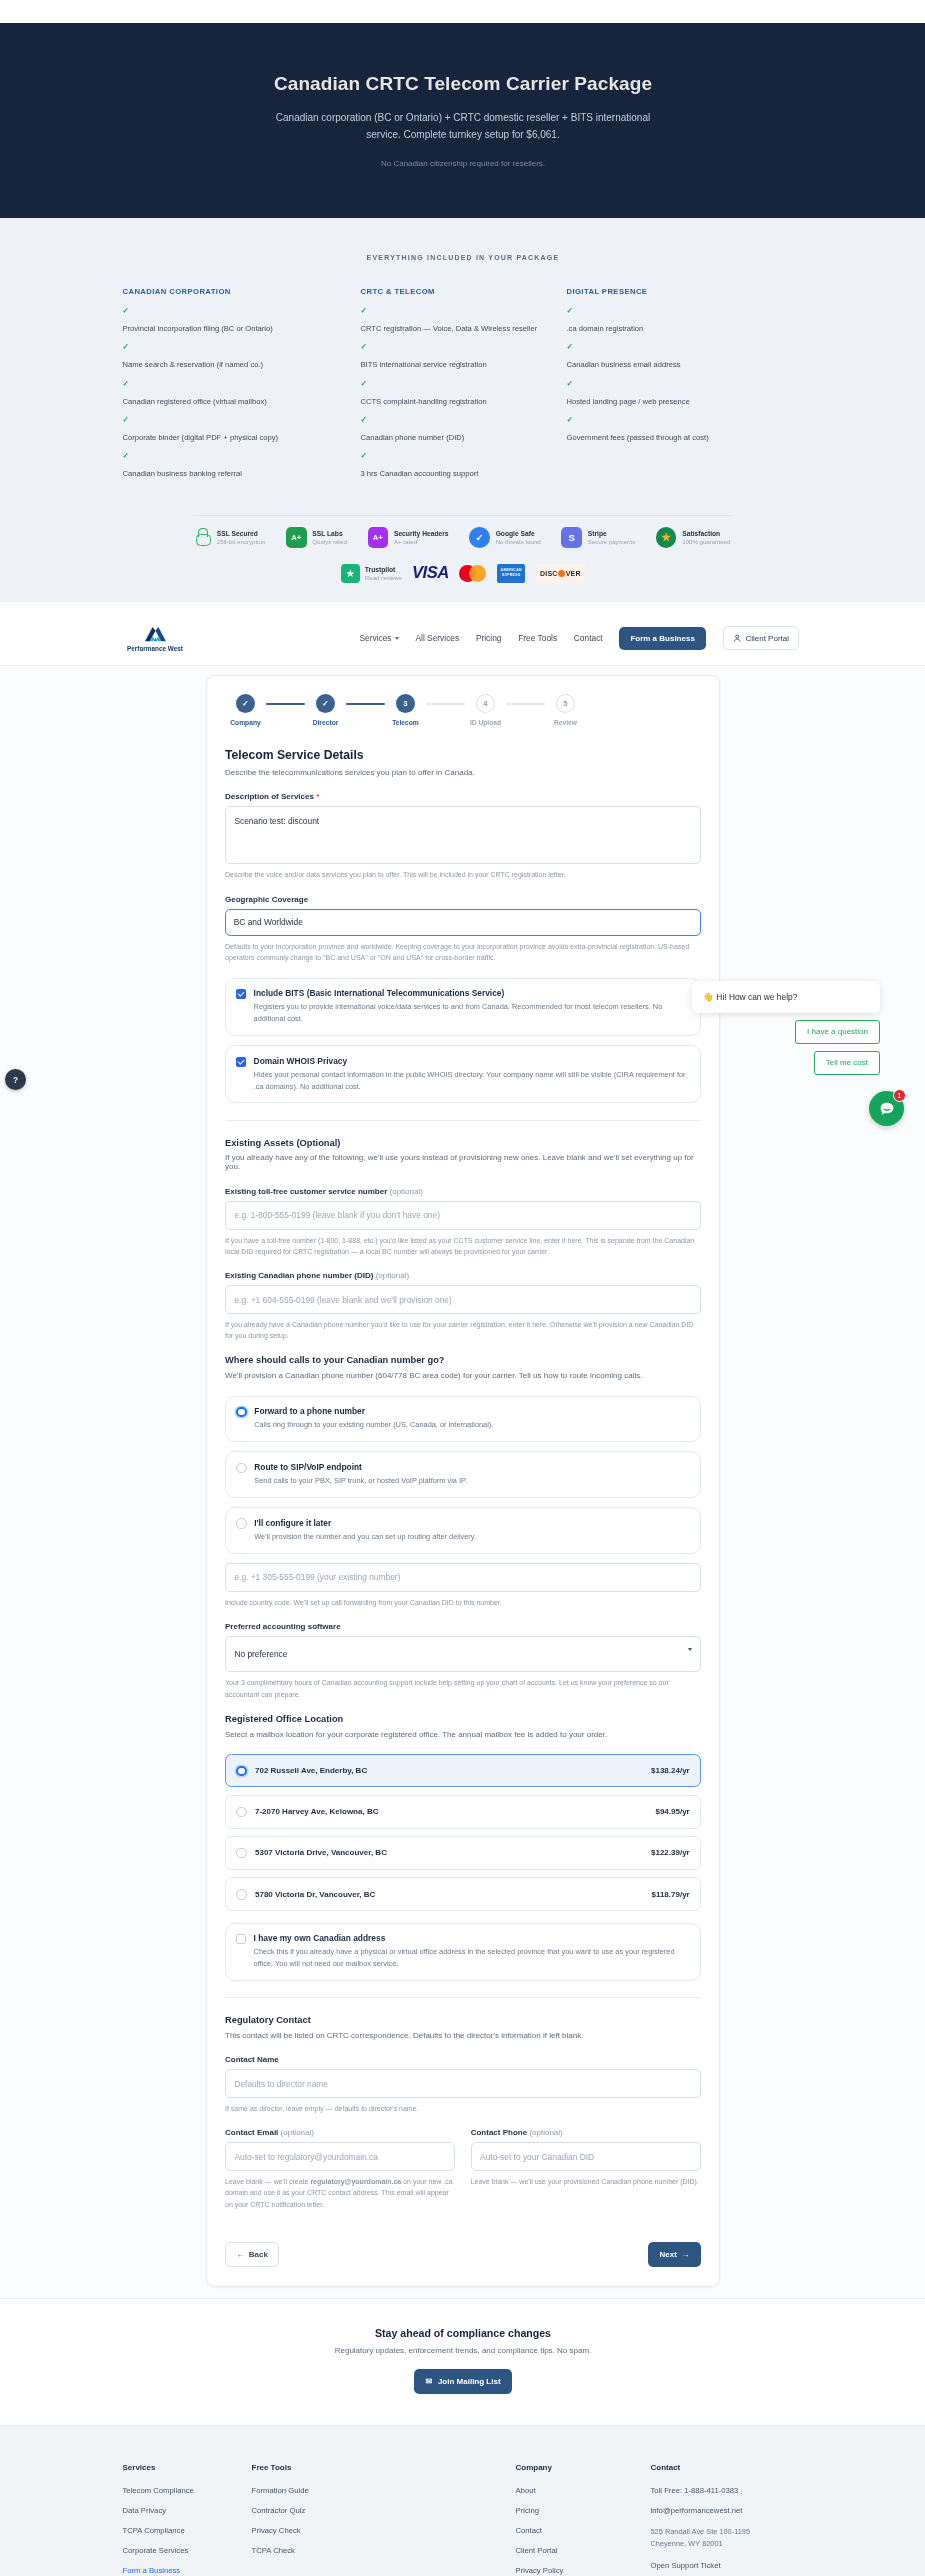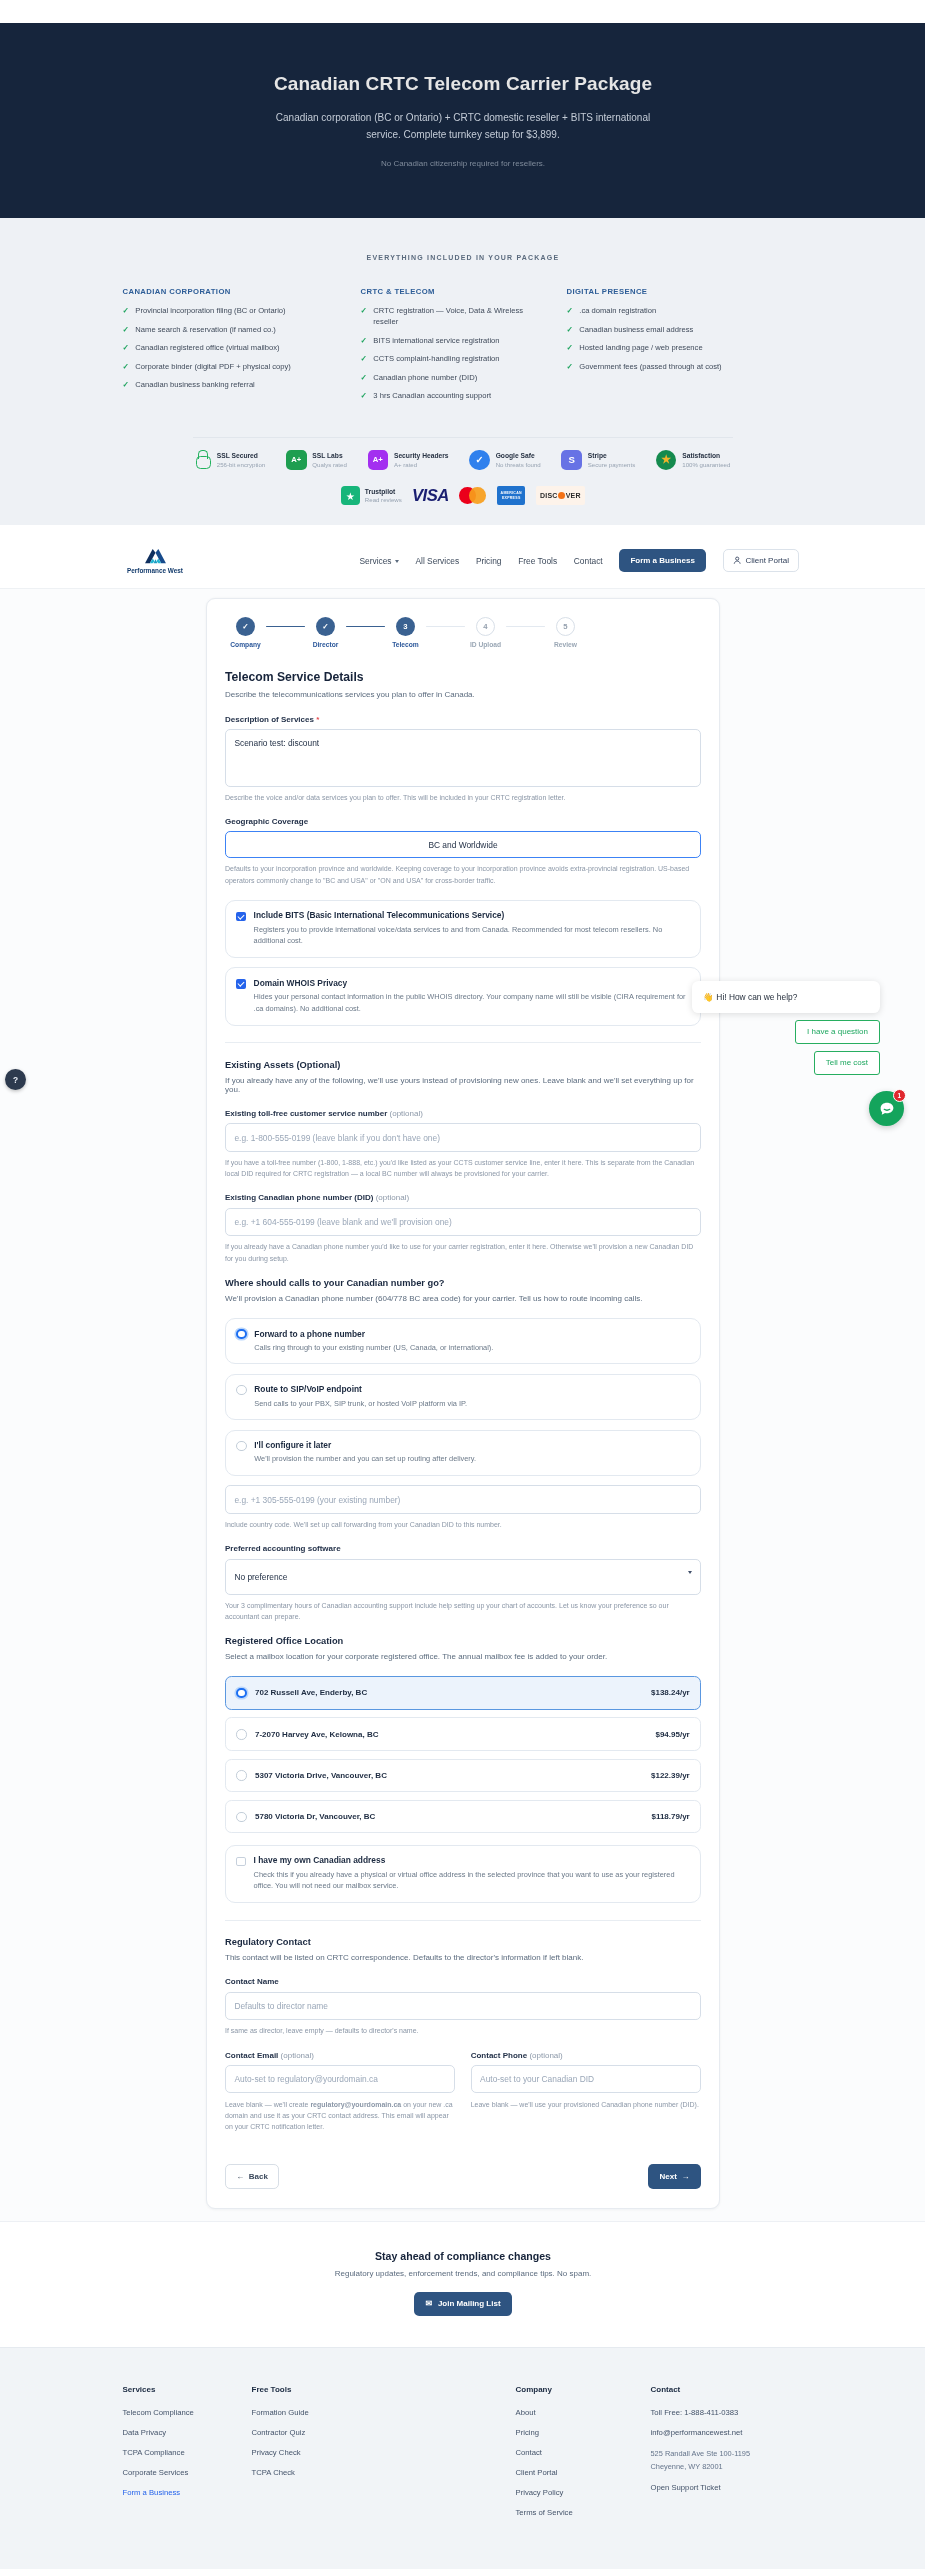--- a/index.html
+++ b/index.html
@@ -12,21 +12,21 @@
   .top-strip { height:23px; background:#fff; }
   .hero { background:#16253c; height:195px; display:flex; flex-direction:column; align-items:center; justify-content:center; text-align:center; }
   .hero-title { color:#e5e5e5; font-size:19px; font-weight:700; margin:0 0 14px; letter-spacing:0.1px; }
   .hero-sub { color:#c4ccd7; font-size:10px; line-height:1.7; max-width:411px; margin:0 0 15.4px; }
   .hero-note { color:#7f8b9b; font-size:8px; }
   
   .package { background:#eef1f5; padding-top:36px; }
   .eyebrow { text-align:center; font-size:7px; font-weight:600; letter-spacing:1.2px; color:#5b6b7e; margin-bottom:26px; }
   .cols { width:681px; margin:0 auto; display:grid; grid-template-columns:212px 180px 193px; column-gap:26px; }
   .col-title { font-size:7.7px; font-weight:700; letter-spacing:0.4px; color:#2d5d97; margin-bottom:9px; }
-  .check-item { display:flex; gap:6.4px; font-size:7.6px; color:#3f4a5a; line-height:1.5; margin-bottom:7px; }
+  .check-item { display:flex; gap:6.4px; font-size:7.6px; color:#3f4a5a; line-height:1.5; margin-bottom:7px;flex-direction:column; }
   .ck { color:#1da45e; font-weight:700; font-size:7.7px; flex:none; }
   .ck::before { content:"✓"; }
   
   .badges-row { width:540px; margin:28px auto 0; border-top:0.6px solid #e1e6ec; padding:11.6px 2.6px 5.1px; display:flex; justify-content:space-between; }
   .badge { display:flex; align-items:center; gap:5.8px; }
   .badge-txt .t { font-size:6.7px; font-weight:700; color:#273243; margin-bottom:1.9px; }
   .badge-txt .s { font-size:6.1px; color:#97a3b2; }
   .bicon { width:20.6px; height:20.6px; flex:none; display:flex; align-items:center; justify-content:center; border-radius:5.1px; color:#fff; font-weight:700; font-size:7.7px; }
   .bicon.lock { background:transparent; border:1.6px solid #23b25f; border-radius:4.5px; position:relative; width:15.4px; height:12.2px; margin-top:5.1px; }
   .bicon.lock::before { content:""; position:absolute; top:-7px; left:1.9px; width:7.7px; height:7.7px; border:1.6px solid #23b25f; border-bottom:none; border-radius:4.5px 4.5px 0 0; }
@@ -71,21 +71,21 @@
   .step.todo .slabel { color:#9aa7b5; }
   .conn { width:39px; height:1.6px; margin-top:9px; flex:none; border-radius:1.3px; background:#e3e9f0; }
   .conn.done { background:#3a6191; }
   .form-title { font-size:12.2px; font-weight:800; color:#16233a; margin:2.6px 0 5.8px; }
   .form-sub { font-size:8px; color:#5b6b7e; margin-bottom:15.4px; }
   .f-label { font-size:8px; font-weight:700; color:#24324a; margin-bottom:5.1px; display:block; }
   .opt-tag { color:#8d99a9; font-weight:400; }
   .req { color:#e5484d; }
   .inp { width:100%; border:0.6px solid #d6dee8; border-radius:5.1px; padding:8.4px 8.4px; font-size:8.4px; color:#1e2c42; font-family:inherit; background:#fff; display:block; }
   .inp::placeholder { color:#9aa7b8; }
-  .inp.focused { border:1.3px solid #3c82f5; padding:7.7px;text-align:center; }
+  .inp.focused { border:1.3px solid #3c82f5; padding:7.7px; }
   textarea.inp { height:58px; resize:none; }
   .help { font-size:7px; color:#8b97a7; line-height:1.6; margin:5.1px 0 14px; }
   .opt-card { border:0.6px solid #e3e9f0; border-radius:10px; padding:9.6px 10.3px; margin-bottom:9.6px; display:flex; gap:7.7px; background:#fff; }
   .cbox { width:9.6px; height:9.6px; border-radius:1.9px; flex:none; margin-top:1.3px; position:relative; cursor:pointer; }
   .cbox.checked { background:#2563eb; }
   .cbox.checked::after { content:""; position:absolute; left:2.9px; top:1px; width:2.6px; height:5.1px; border:solid #fff; border-width:0 1.3px 1.3px 0; transform:rotate(45deg); }
   .cbox.un { background:#fff; border:1px solid #c6d0dc; }
   .opt-title { font-size:8.4px; font-weight:700; color:#1c2a40; margin-bottom:3.2px; }
   .opt-desc { font-size:7.4px; color:#6a7888; line-height:1.6; }
   .radio { width:10.3px; height:10.3px; border-radius:50%; flex:none; margin-top:0.6px; cursor:pointer; }
@@ -125,21 +125,21 @@
   .badge-red { position:absolute; top:-1.9px; right:-1.9px; width:13px; height:13px; border-radius:50%; background:#e0282e; color:#fff; font-size:6.4px; font-weight:700; display:flex; align-items:center; justify-content:center; border:1.3px solid #fff; }
   .help-fab { position:absolute; top:1069px; left:5.1px; width:21px; height:21px; border-radius:50%; background:#2d3a4e; color:#e8edf4; border:none; cursor:pointer; font-size:8.4px; font-weight:700; display:flex; align-items:center; justify-content:center; box-shadow:0 1.3px 3.9px rgba(0,0,0,.25); }
 </style>
 </head>
 <body>
 
 <div class="top-strip"></div>
 
 <header class="hero">
   <h1 class="hero-title">Canadian CRTC Telecom Carrier Package</h1>
-  <p class="hero-sub">Canadian corporation (BC or Ontario) + CRTC domestic reseller + BITS international service. Complete turnkey setup for $3,899.</p>
+  <p class="hero-sub">Canadian corporation (BC or Ontario) + CRTC domestic reseller + BITS international service. Complete turnkey setup for $6,061.</p>
   <div class="hero-note">No Canadian citizenship required for resellers.</div>
 </header>
 
 <section class="package">
   <div class="eyebrow">EVERYTHING INCLUDED IN YOUR PACKAGE</div>
   <div class="cols">
     <div>
       <div class="col-title">CANADIAN CORPORATION</div>
       <div class="check-item">
           <span class="ck"></span>

